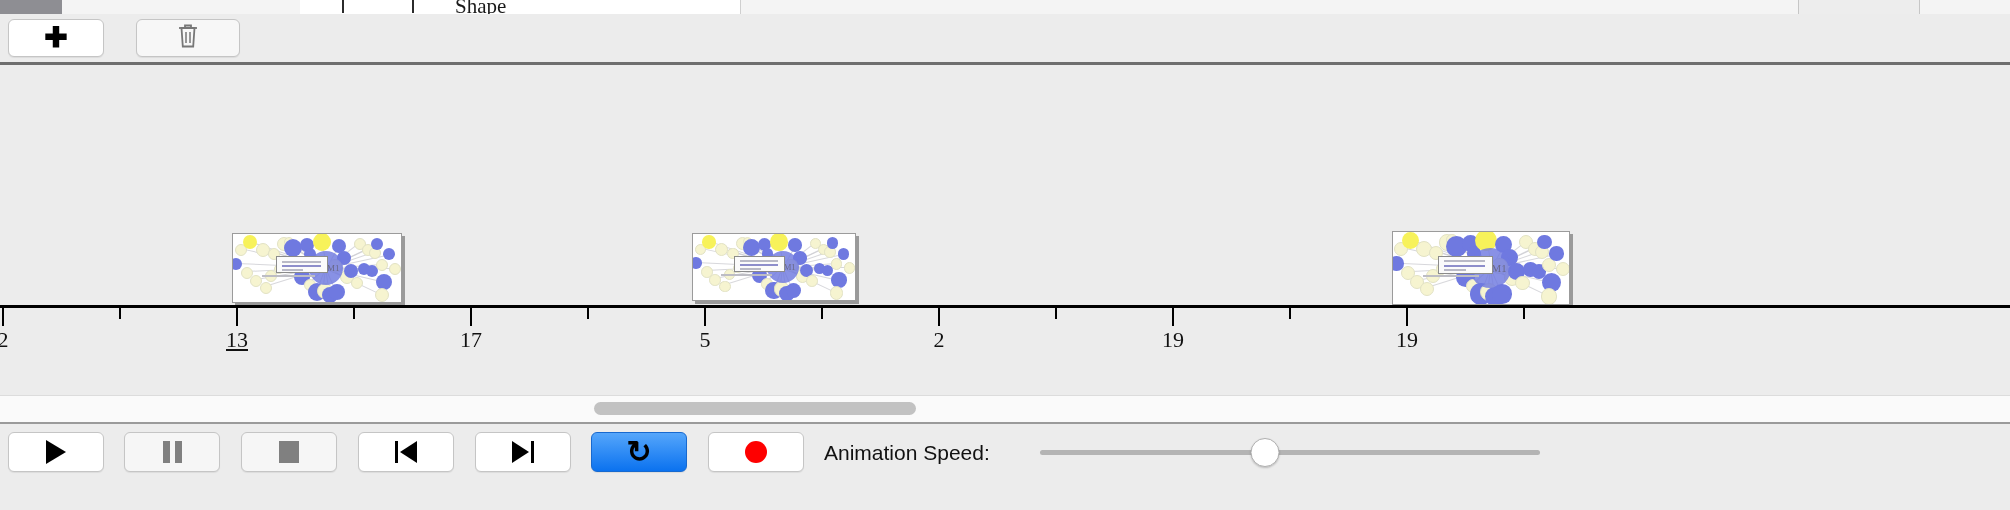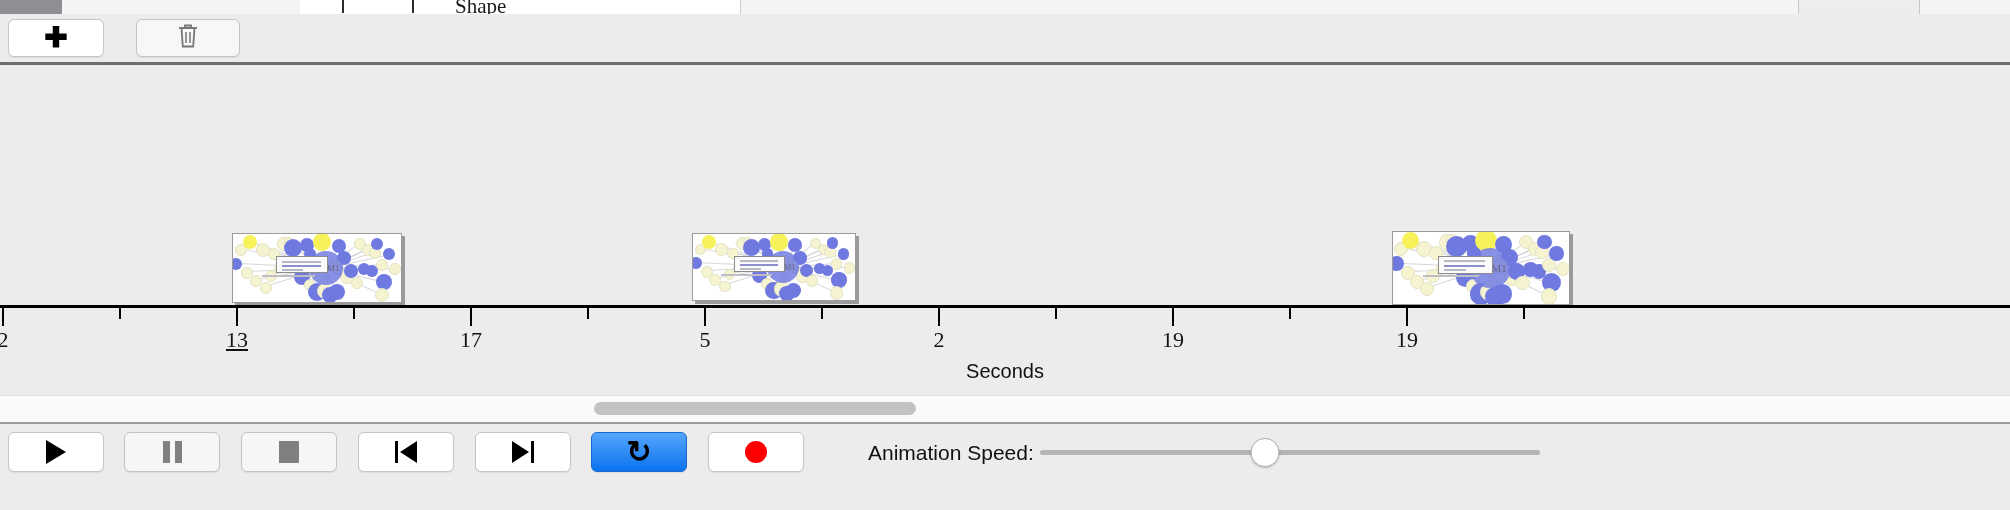--- a/index.html
+++ b/index.html
@@ -202,21 +202,20 @@
     border-top: 11px solid transparent;
     border-bottom: 11px solid transparent;
   }
   .glyph-loop { font-size: 30px; color: #000; line-height: 1; font-weight: bold; }
   .glyph-record { width: 22px; height: 22px; border-radius: 50%; background: #fe0000; }
 
   #animation-speed-label {
     position: absolute; top: 17px;
     font-size: 21px; color: #111;
     white-space: nowrap;
-    margin-left: 44px;
   }
   #speed-slider {
     position: absolute; top: 18px; height: 20px;
   }
   #speed-track {
     position: absolute; left: 0; right: 0; top: 8px;
     height: 5px; background: #b4b4b4; border-radius: 3px;
   }
   #speed-thumb {
     position: absolute; top: -4px;
@@ -556,21 +555,20 @@
           <div class="tick major" style="left: 1406px;"></div>
           <div class="tick-label" style="left: 1407px;">19</div>
           <div class="tick minor" style="left: 119px;"></div>
           <div class="tick minor" style="left: 353px;"></div>
           <div class="tick minor" style="left: 587px;"></div>
           <div class="tick minor" style="left: 821px;"></div>
           <div class="tick minor" style="left: 1055px;"></div>
           <div class="tick minor" style="left: 1289px;"></div>
           <div class="tick minor" style="left: 1523px;"></div>
         </div>
-      <div id="axis-title">Seconds</div>
     </div>
   </div>
 
   <div id="h-scrollbar">
     <div id="h-scroll-thumb" style="left: 594px; width: 322px;"></div>
   </div>
 
   <div id="controls-bar">
 
     <div class="ctrl-btn" style="left:8px; width:96px;">

